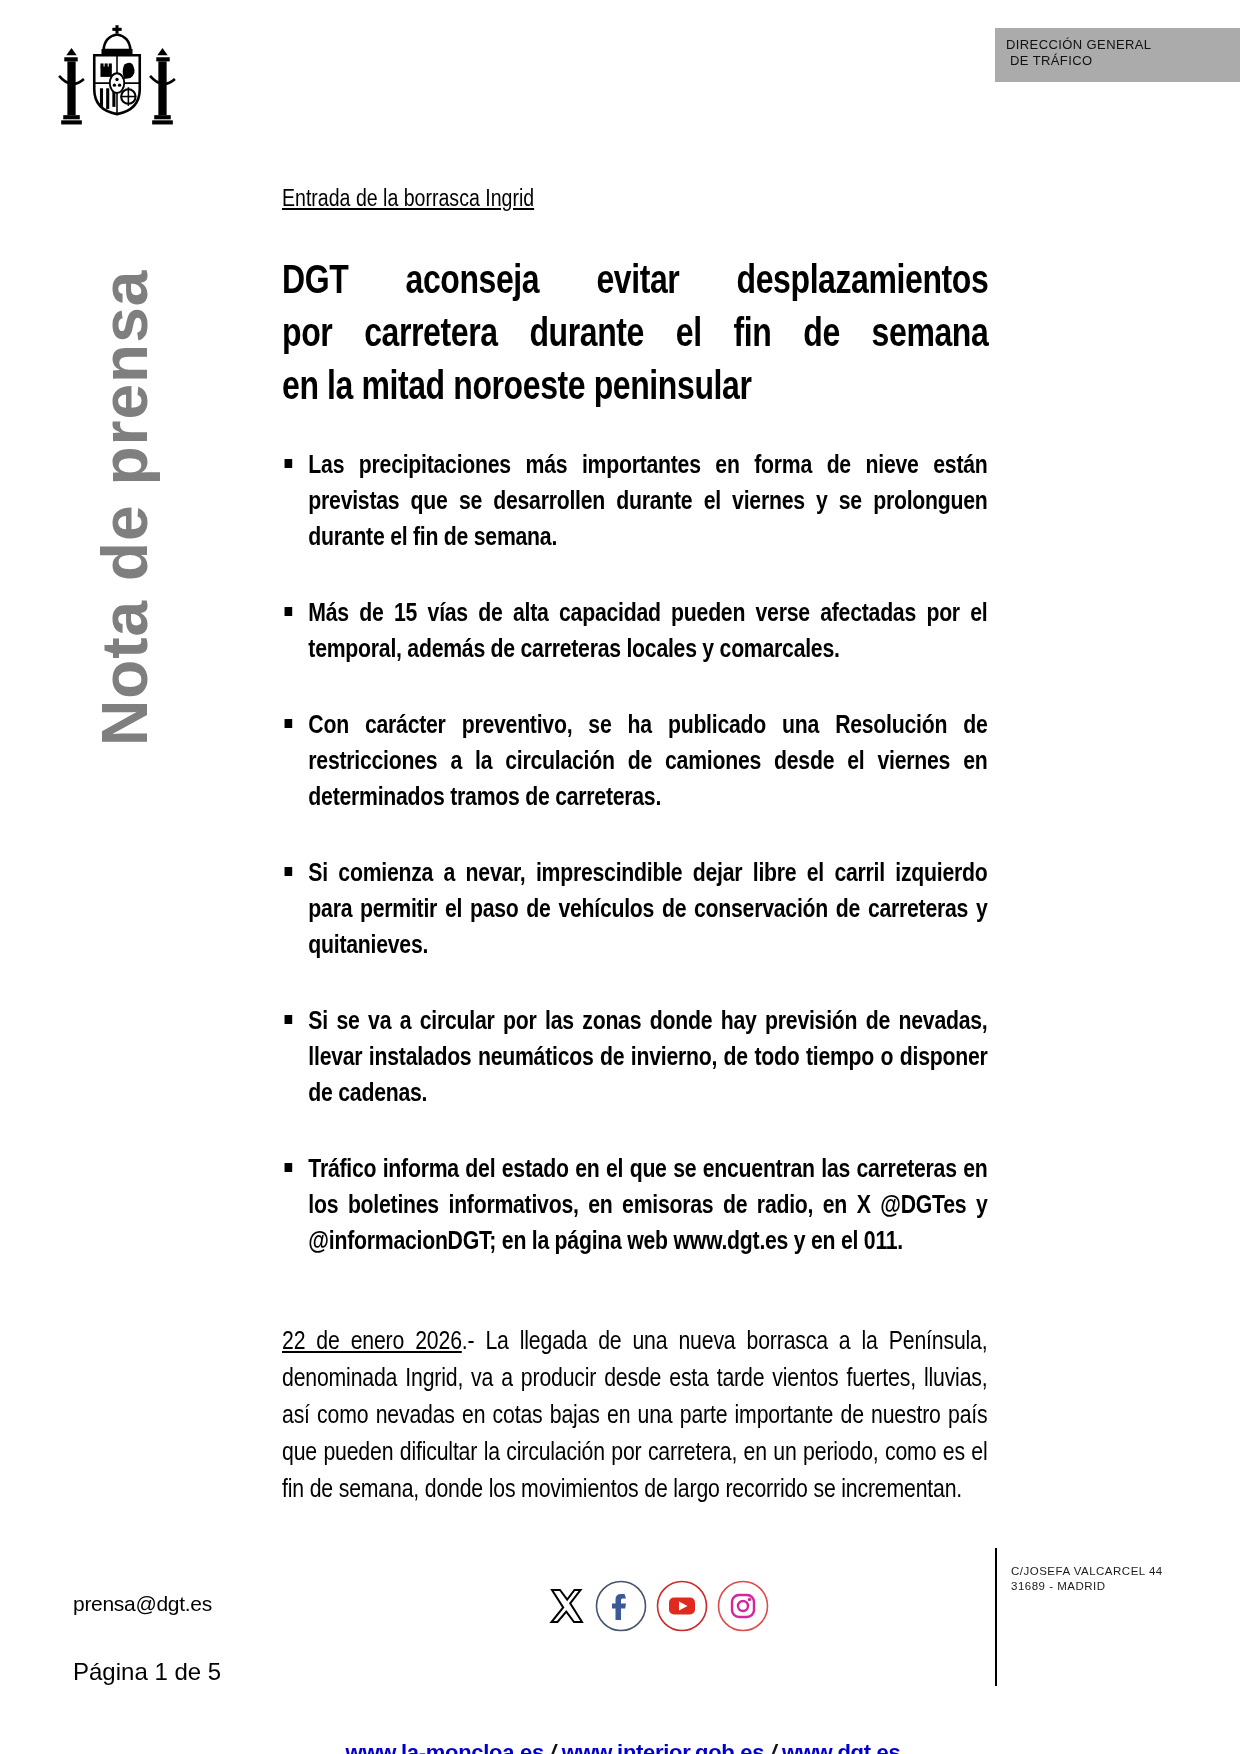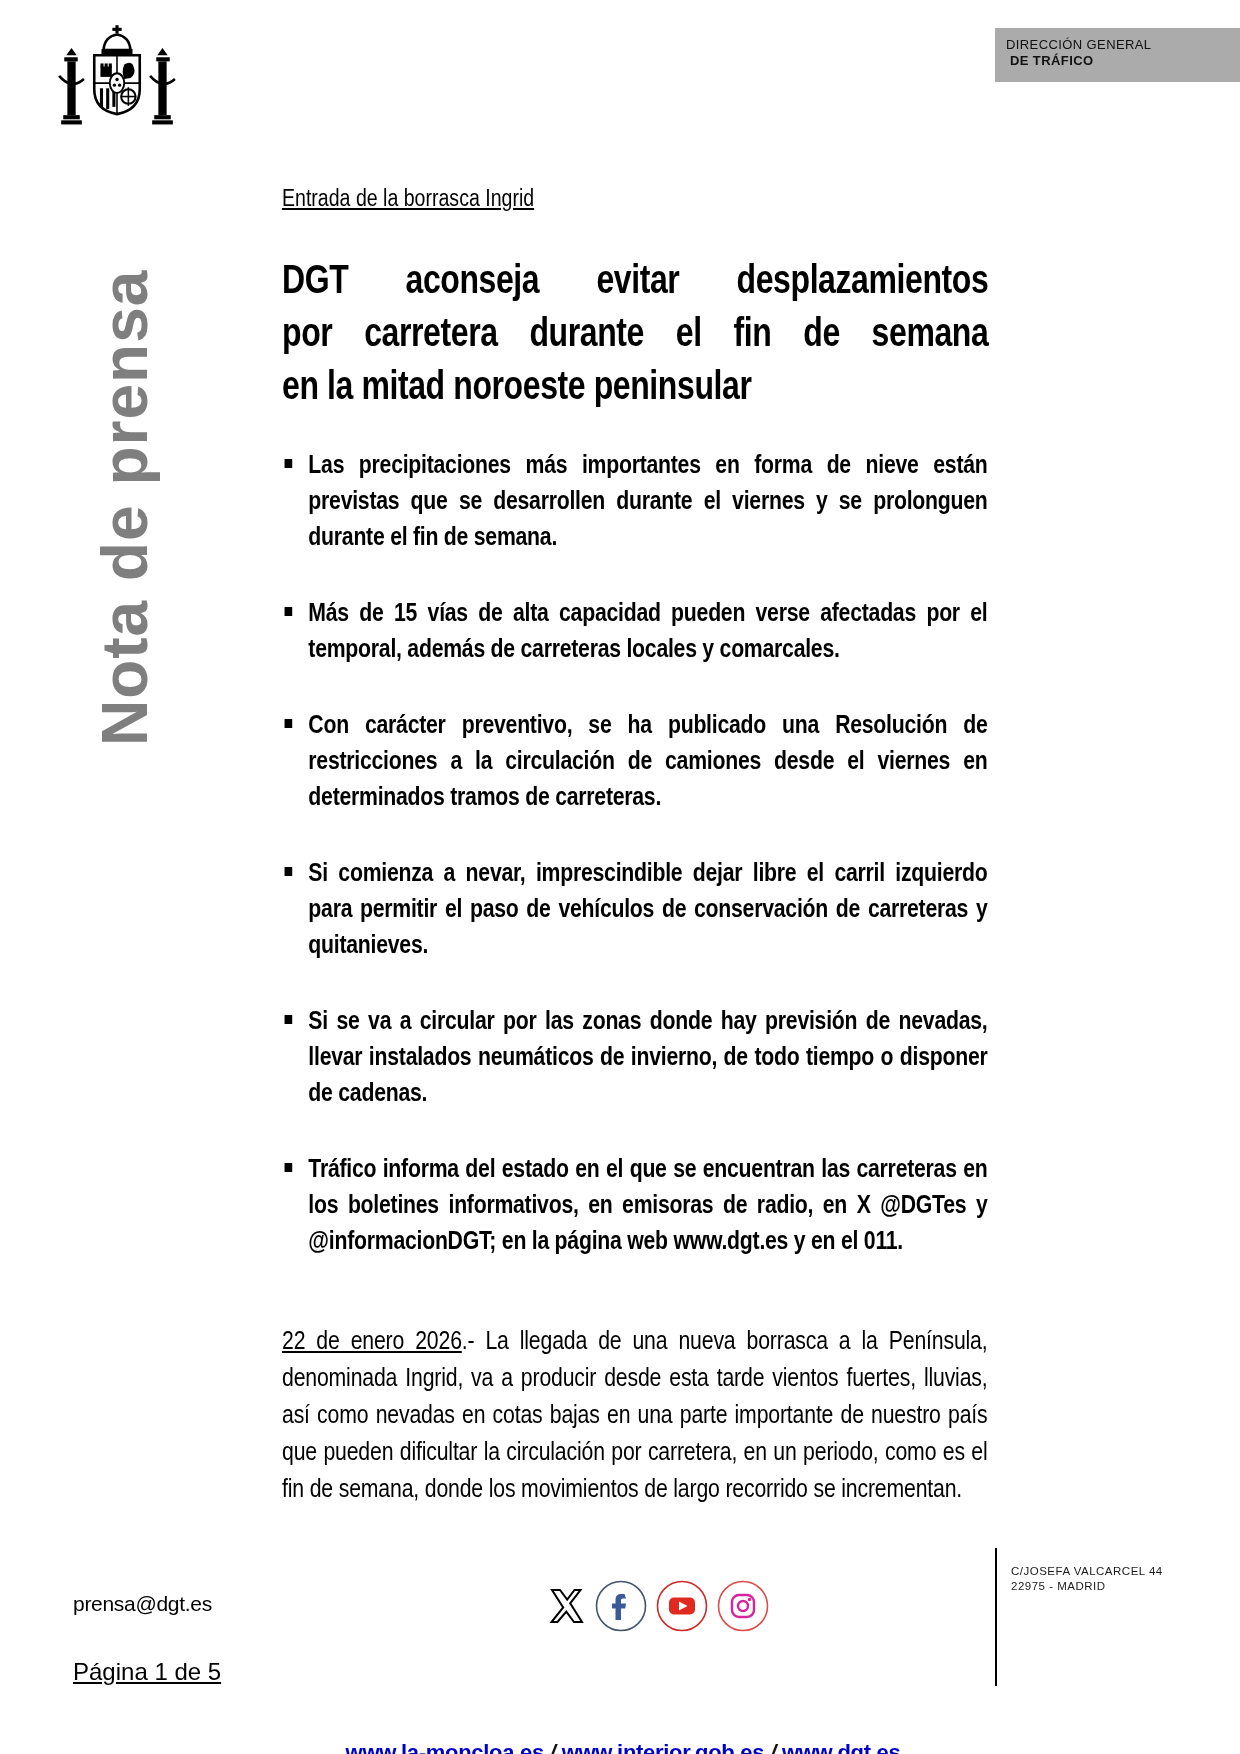--- a/index.html
+++ b/index.html
@@ -12,21 +12,21 @@
   .crest{position:absolute;left:56px;top:24px;}
   .ministry{
     position:absolute;left:206px;top:58px;
     font-size:21px;line-height:28px;letter-spacing:1px;color:#222;
   }
   .dept-box{
     position:absolute;left:995px;top:28px;width:245px;height:54px;
     background:#ababab;box-sizing:border-box;padding:9px 23px 0 11px;
     font-size:13px;line-height:16px;letter-spacing:.4px;color:#111;
   }
-  .dept-box .l2{padding-left:4px;font-weight:bold;}
+  .dept-box .l2{padding-left:4px;}
   
   .vertical-label{
     position:absolute;left:88px;top:746px;
     transform:rotate(-90deg);transform-origin:0 0;
     white-space:nowrap;font-size:64px;font-weight:bold;
     letter-spacing:1px;color:#7f7f7f;
   }
   
   .content{position:absolute;left:282px;top:183px;}
   .cx85{width:830px;transform:scaleX(.85);transform-origin:0 0;}
@@ -50,21 +50,21 @@
   .sq{
     position:absolute;left:3px;top:13px;width:9px;height:9px;background:#000;
   }
   .lede{
     margin:64px 0 0 0;font-size:25px;line-height:37px;
     letter-spacing:-.2px;text-align:justify;
   }
   .lede .dateline{text-decoration:underline;}
   
   .email{position:absolute;left:73px;top:1592px;font-size:21px;letter-spacing:-.3px;}
-  .pageno{position:absolute;left:73px;top:1658px;font-size:24px;text-decoration:underline;}
+  .pageno{position:absolute;left:73px;top:1658px;font-size:24px;}
   .social{position:absolute;left:548px;top:1580px;display:flex;align-items:center;gap:9px;}
   .social .icon{display:block;}
   .weblinks{
     position:absolute;left:270px;top:1740px;width:706px;text-align:center;
     font-size:22px;font-weight:bold;letter-spacing:-.3px;
   }
   .weblinks a{color:#0000cc;text-decoration:underline;cursor:pointer;}
   .weblinks .sep{color:#111;font-style:italic;padding:0 6px;text-decoration:none;}
   .vline{position:absolute;left:995px;top:1548px;height:138px;width:0;border-left:2px solid #000;}
   .address{
@@ -207,16 +207,16 @@
     </svg>
   </div>
 
   <div class="weblinks">
     <a>www.la-moncloa.es</a><span class="sep">/</span><a>www.interior.gob.es</a><span class="sep">/</span><a>www.dgt.es</a>
   </div>
 
   <div class="vline"></div>
   <div class="address">
     <div>C/JOSEFA VALCARCEL 44</div>
-    <div>22975 - MADRID</div>
+    <div>31689 - MADRID</div>
   </div>
 
 </div>
 
 </body></html>

